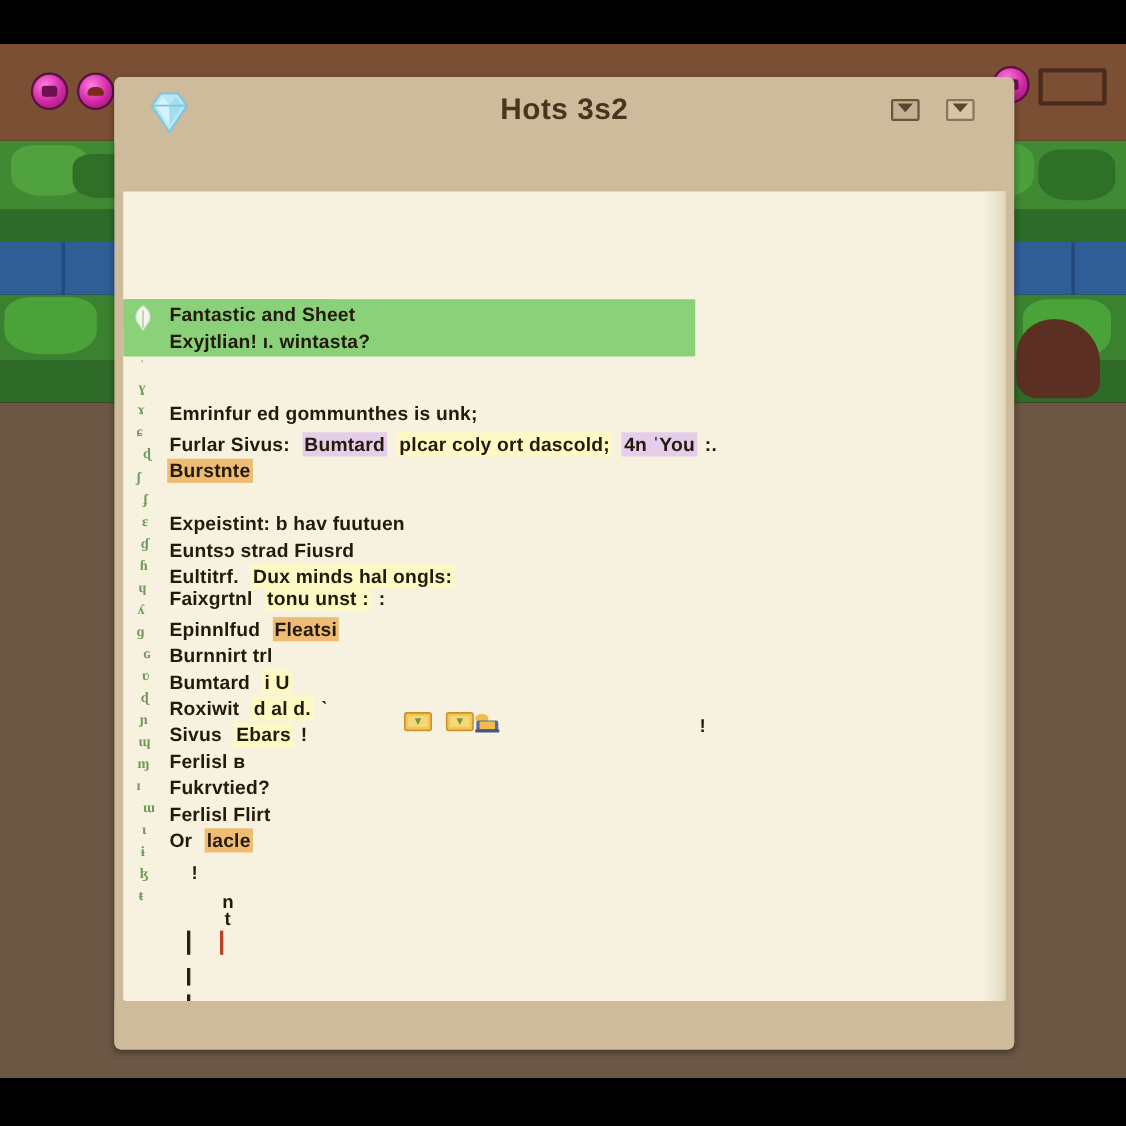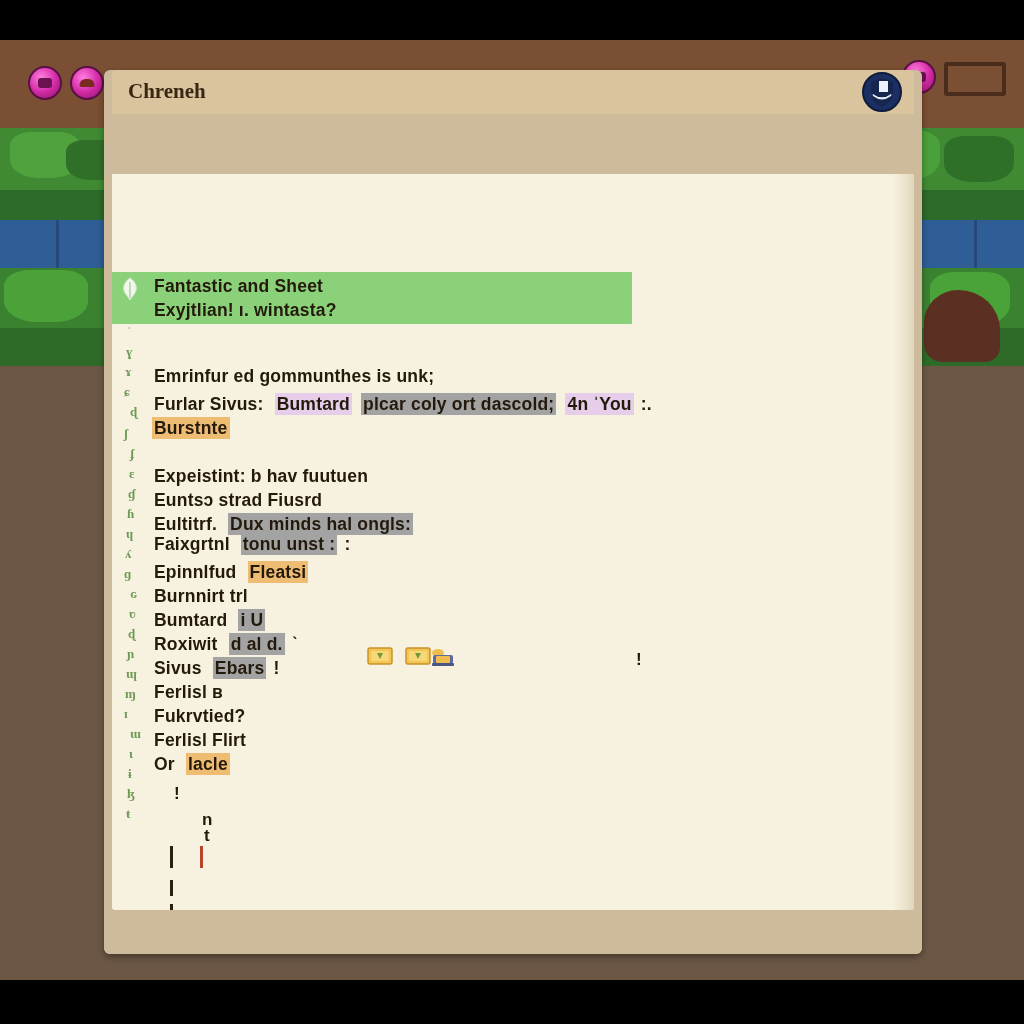--- a/index.html
+++ b/index.html
@@ -224,21 +224,21 @@
     white-space: nowrap;
     font-size: 17.5px;
     font-weight: bold;
     color: #241a0c;
     font-family: "Liberation Sans", sans-serif;
     letter-spacing: 0.2px;
   }
   .seg { padding: 1px 2px; }
   .hl-green  { background: #8ad17a; }
   .hl-lav    { background: #e6cdea; }
-  .hl-pink   { background: #a3a3a3; }
+  .hl-pink   { background: #fef9c3; }
   .hl-orange { background: #efbc74; }
 
   #green-band {
     position: absolute;
     left: 0px;
     top: 98px;
     width: 520px;
     height: 52px;
     background: #8ad17a;
     border-radius: 1px;
@@ -322,31 +322,39 @@
       <div class="orb-inner"></div>
     </div>
     <div class="hud-orb" style="left:902px;top:20px;">
       <div class="orb-inner"></div>
     </div>
     <div id="hud-box-right" style="left:944px;top:22px;"></div>
   </div>
 
   <div id="window">
 
-
-    <div id="subheader">
-      <div id="subheader-title">Chreneh</div>
-      <svg id="badge-icon" viewBox="0 0 44 44">
-        <circle cx="22" cy="22" r="19" fill="#1b2f63" stroke="#0e1b3d" stroke-width="2"></circle>
-        <path d="M22 8 L33 12 L33 22 Q33 32 22 37 Q11 32 11 22 L11 12 Z" fill="#16264f"></path>
-        <rect x="19" y="11" width="9" height="11" fill="#eef2fb"></rect>
-        <path d="M11 24 Q22 33 33 24 Q22 31 11 24 Z" fill="#eef2fb"></path>
-        <path d="M13 24 Q22 31 31 24 L31 26 Q22 33 13 26 Z" fill="#e3e9f7"></path>
+    <div id="titlebar">
+
+      <svg id="gem-icon" viewBox="0 0 44 44">
+        <polygon points="6,16 14,5 30,5 38,16 22,40" fill="#b9e8f5" stroke="#7fc6dd" stroke-width="2"></polygon>
+        <polygon points="10,16 16,8 22,16 22,34" fill="#d8f3fa" opacity="0.85"></polygon>
+        <polygon points="22,16 28,8 34,16 22,34" fill="#9fd9ec" opacity="0.8"></polygon>
+        <line x1="6" y1="16" x2="38" y2="16" stroke="#7fc6dd" stroke-width="1.5"></line>
       </svg>
+
+      <div id="title-text">Hots 3s2</div>
+
+      <div id="title-btn-1" class="title-btn">
+        <div class="chev"></div>
+      </div>
+      <div id="title-btn-2" class="title-btn">
+        <div class="chev"></div>
+      </div>
     </div>
+
 
     <div id="page">
 
       <div id="green-band"></div>
       <div id="green-band-tail"></div>
 
       <svg id="leaf-icon" viewBox="0 0 24 26">
         <path d="M12 2 C6 6 4 12 7 17 L12 24 L17 17 C20 12 18 6 12 2 Z" fill="#f2f7ee" stroke="#cfe4c6" stroke-width="1"></path>
         <path d="M12 6 L12 22" stroke="#9ec98e" stroke-width="1.2"></path>
       </svg>

